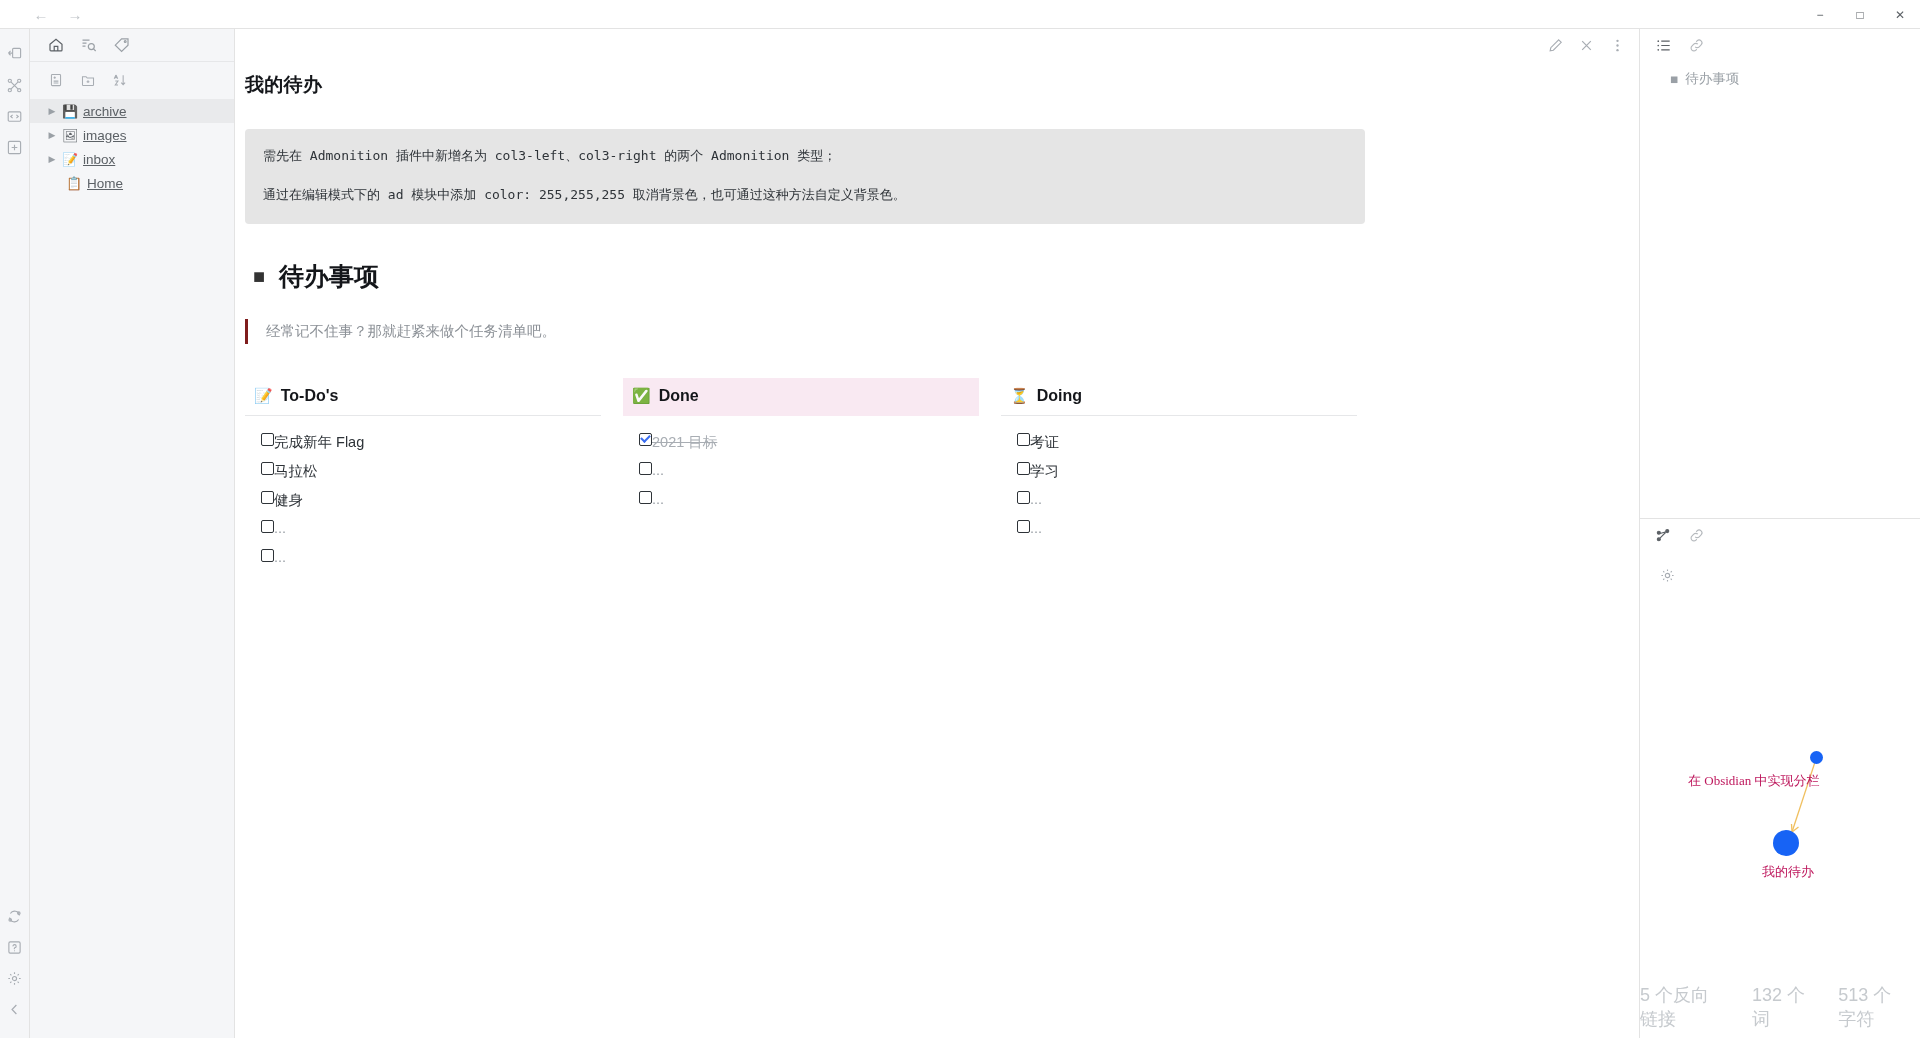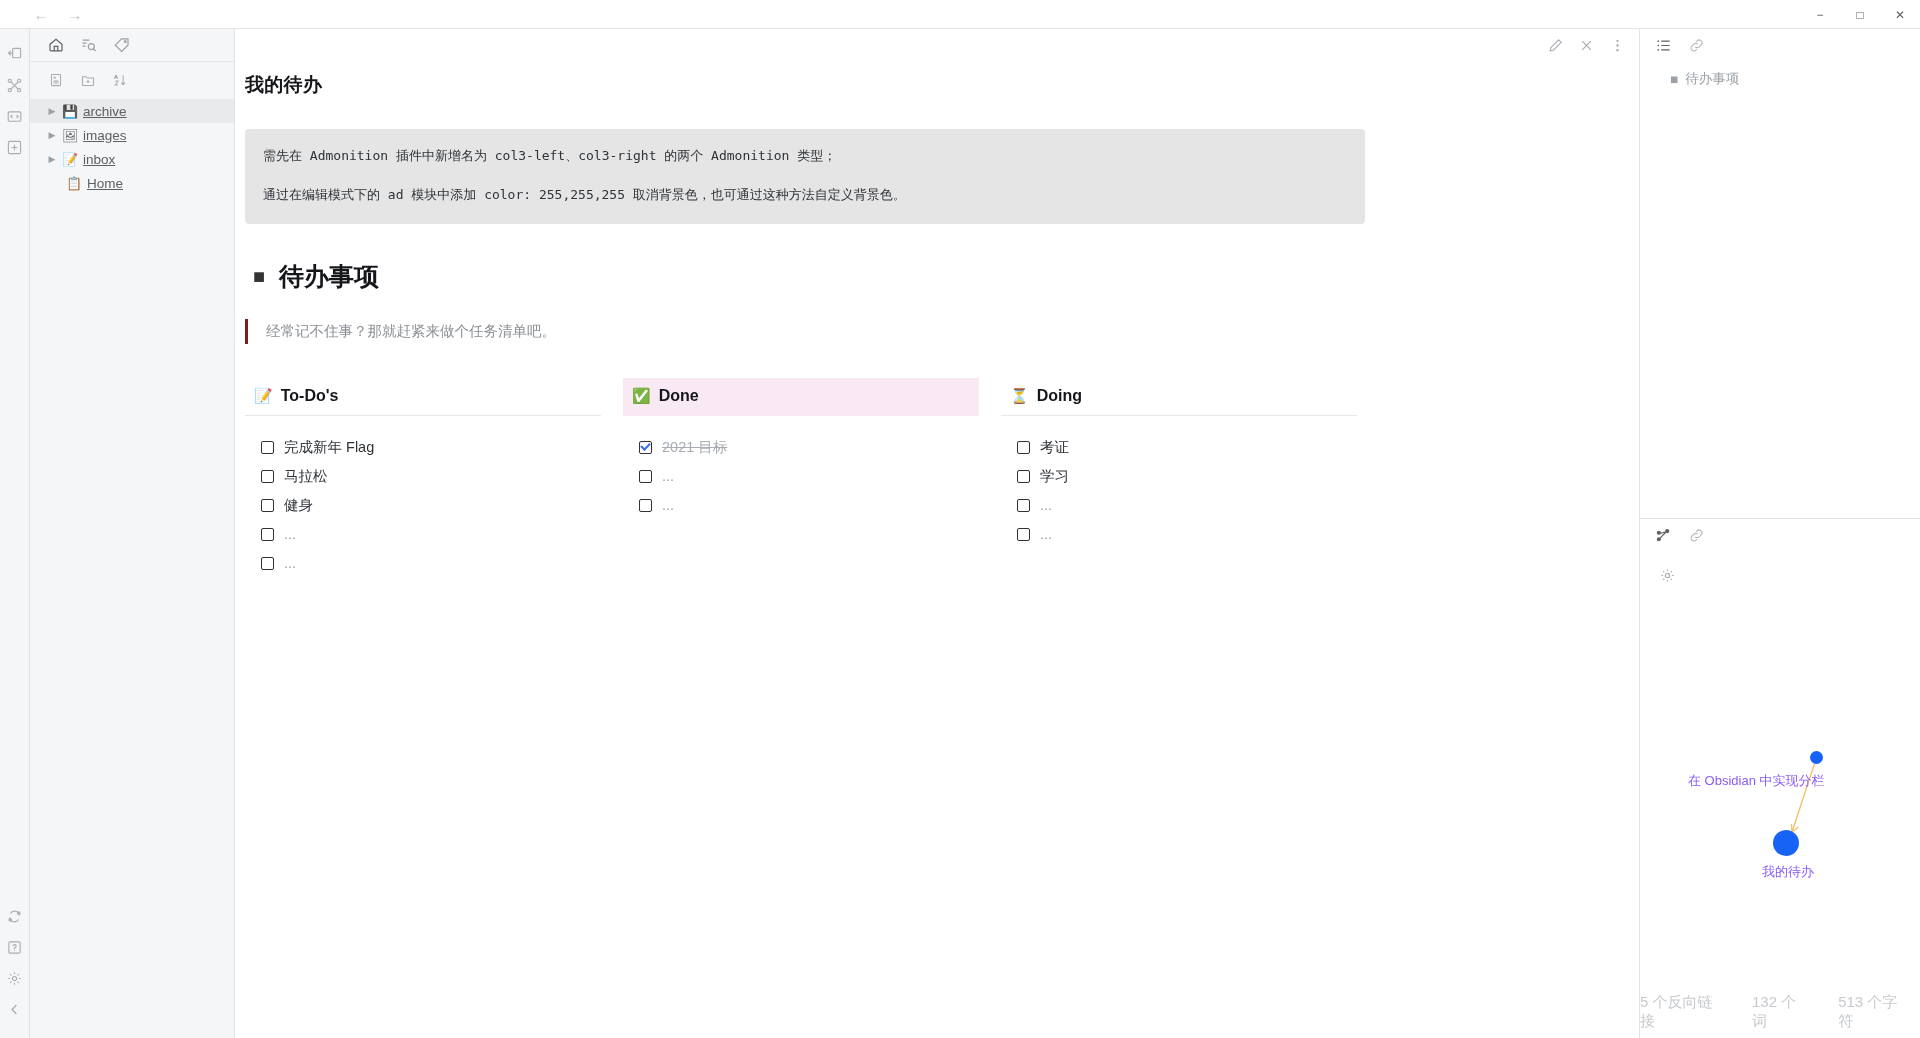--- a/index.html
+++ b/index.html
@@ -126,21 +126,21 @@
   .col-head {
     display: flex; align-items: center; gap: 8px;
     font-size: 16px; font-weight: bold; color: #14161a;
     padding: 9px 0 10px 9px;
     border-bottom: 1px solid #e6e7e9;
   }
   .col-head.hl { background: #f9e9f2; border-bottom-color: transparent; }
   .col-head .hemoji { font-size: 15px; }
   .task-list { padding: 17px 0 0 16px; }
   .task {
-    display: flex; align-items: center; gap: 10px;
+    display: flex; align-items: flex-start; 
     height: 29px; font-size: 14.5px; color: #2e3338;
   }
   .cb {
     width: 13px; height: 13px; min-width: 13px;
     border: 1.5px solid #2e3338; border-radius: 2px;
     background: #fff; cursor: pointer;
     display: flex; align-items: center; justify-content: center;
   }
   .cb.checked::after {
     content: ""; display: block;
@@ -168,26 +168,26 @@
   .rb-tab svg { width: 15px; height: 15px; display: block; }
   .outline-item {
     display: flex; align-items: center; gap: 7px;
     padding: 8px 0 0 30px; font-size: 13.5px; color: #9aa0a6; cursor: pointer;
   }
   .graph-tools { padding: 16px 0 0 20px; }
   .graph-tool { color: #a8adb3; cursor: pointer; display: inline-flex; }
   .graph-tool svg { width: 15px; height: 15px; display: block; }
   .graph-canvas { position: absolute; inset: 0; }
   .gnode { position: absolute; border-radius: 50%; background: #1763f5; cursor: pointer; }
-  .glabel { position: absolute; color: #8b5cf6; font-size: 13px; white-space: nowrap; }
+  .glabel { position: absolute; color: #be185d; font-size: 13px; white-space: nowrap; font-family: Liberation Serif, serif; }
 
   
   .statusbar {
     position: absolute; right: 14px; bottom: 7px;
-    display: flex; gap: 32px; font-size: 15px; color: #c6cace;
+    display: flex; gap: 32px; font-size: 18px; color: #c6cace;
   }
 </style>
 </head>
 <body>
 
 <div class="app">
 
   <div class="titlebar">
     <div class="nav-btns">
       <div class="nav-btn disabled">←</div>

